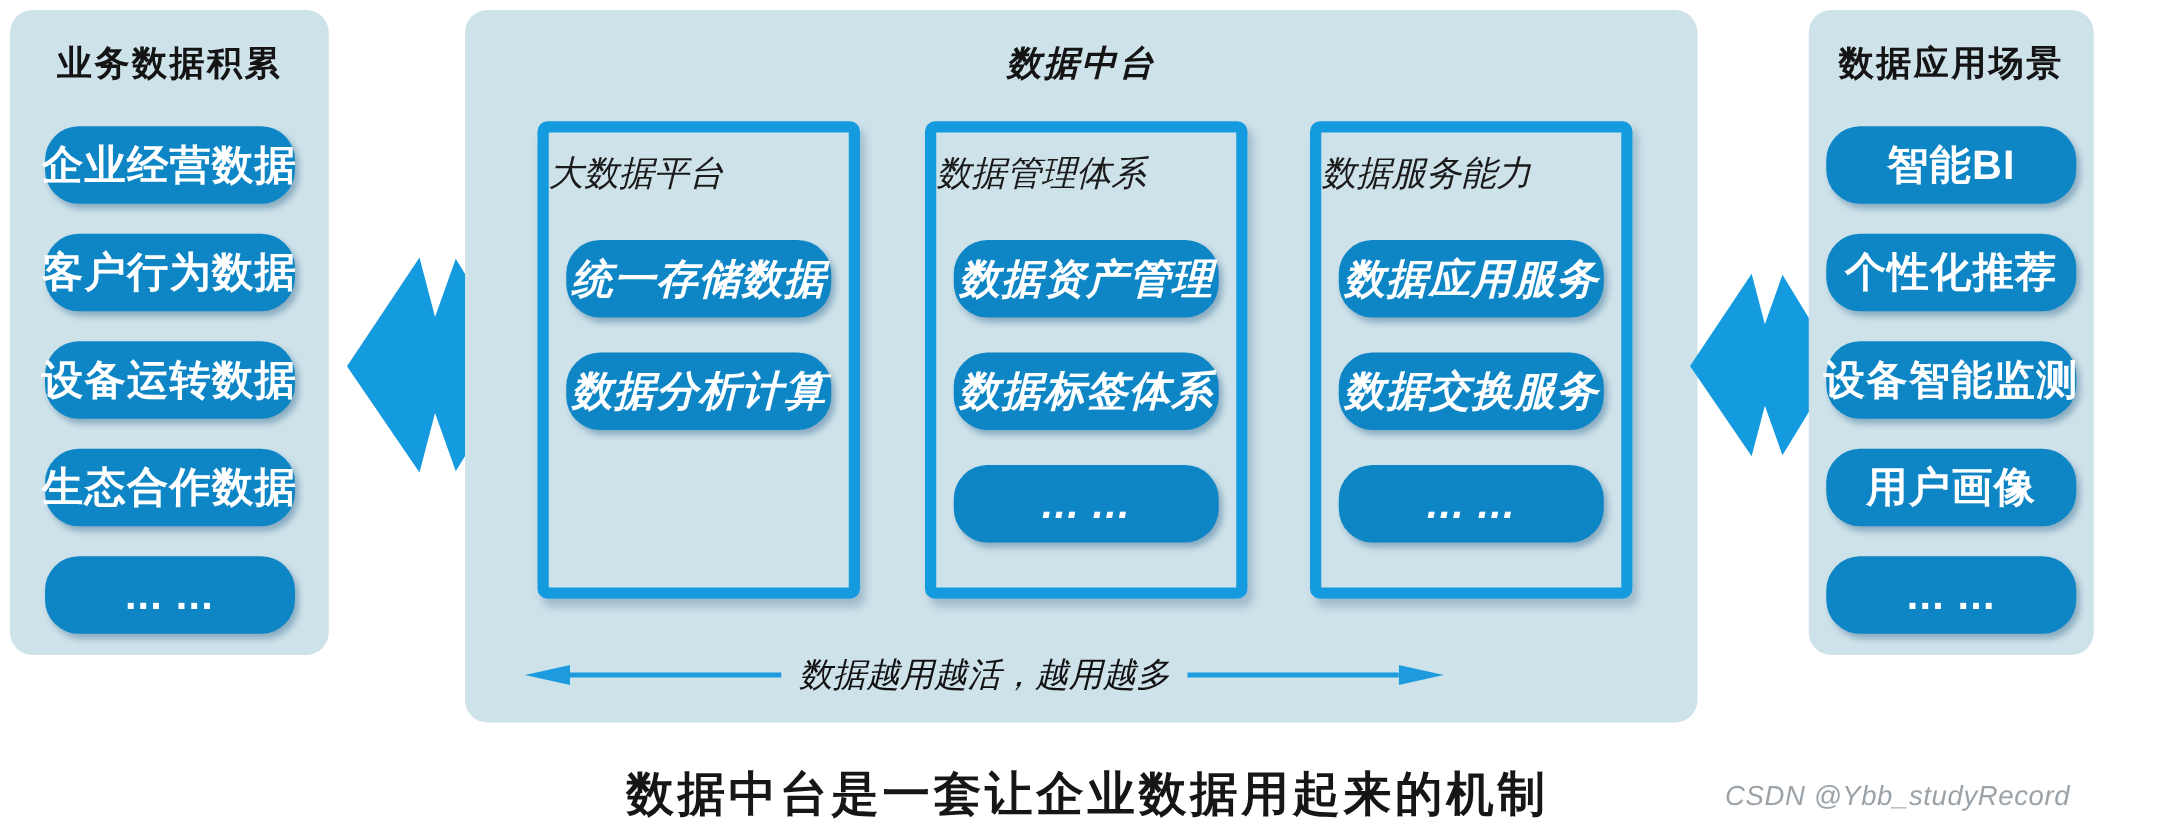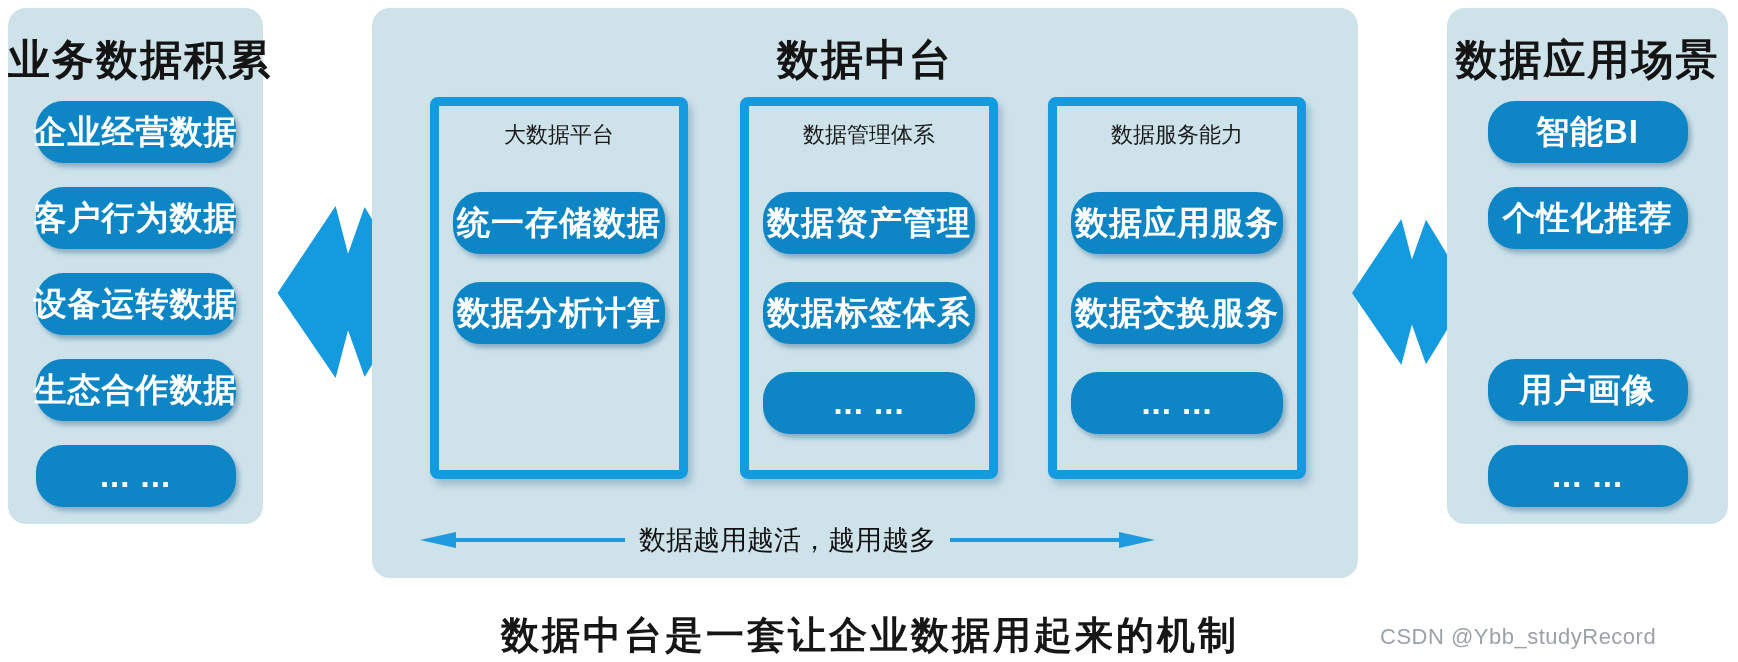--- a/index.html
+++ b/index.html
@@ -3,47 +3,47 @@
 <meta charset="utf-8">
 <style>
   html,body { margin:0; padding:0; background:#ffffff; }
   .canvas {
     position:relative; width:1738px; height:662px; overflow:hidden;
     background:#ffffff;
     font-family:"Liberation Sans","DejaVu Sans",sans-serif;
   }
   .panel { position:absolute; background:#cee2ea; border-radius:18px; }
   .panel-left  { left:8px;    top:8px; width:255px; height:516px; }
-  .panel-center{ left:372px;  top:8px; width:986px; height:570px; }
-  .panel-right { left:1447px; top:8px; width:281px; height:516px; }
+  .panel-center{ left:372px;  top:8px; width:986px; height:570px;font-style:italic; }
+  .panel-right { left:1447px; top:8px; width:228px; height:516px; }
 
   .panel-title {
     position:absolute; left:0; right:0; top:24px;
-    text-align:center; font-size:42px; font-weight:bold; color:#141414;
+    text-align:center; font-size:28px; font-weight:bold; color:#141414;
     letter-spacing:2px; white-space:nowrap;
   }
 
   .pill {
     background:#0e86c6; color:#ffffff; font-weight:bold; font-size:33px;
     border-radius:27px; display:flex; align-items:center; justify-content:center;
     box-shadow:3px 4px 5px rgba(25,85,125,0.38); letter-spacing:1px;
     white-space:nowrap;
   }
   .side-pill { position:absolute; left:50%; transform:translateX(-50%); width:200px; height:62px; }
   .r0{top:93px} .r1{top:179px} .r2{top:265px} .r3{top:351px} .r4{top:437px}
 
   .group {
     position:absolute; top:89px; width:258px; height:382px;
     border:9px solid #149ade; border-radius:8px; box-sizing:border-box;
     box-shadow:4px 6px 7px rgba(40,90,130,0.28);
   }
   .g0{left:58px} .g1{left:368px} .g2{left:676px}
   .group-title {
     position:absolute; left:0; right:0; top:14px;
-    text-align:center; font-size:22px; font-weight:normal; color:#1a1a1a;
+    text-align:left; font-size:28px; font-weight:normal; color:#1a1a1a;
     white-space:nowrap;
   }
   .group .pill { position:absolute; left:50%; transform:translateX(-50%); width:212px; height:62px; }
   .gp0{top:86px} .gp1{top:176px} .gp2{top:266px}
 
   .flow {
     position:absolute; left:48px; top:512px; width:735px; height:40px;
     display:flex; align-items:center;
   }
   .flow-line { flex:1; height:4px; background:#1e9ade; }
@@ -54,21 +54,21 @@
   .arrow-2 { left:1352px; top:210px; }
 
   .caption {
     position:absolute; left:380px; top:610px; width:980px;
     text-align:center; font-size:38px; font-weight:bold; color:#161616;
     font-family:"Liberation Serif","DejaVu Serif",serif; letter-spacing:3px;
     white-space:nowrap;
   }
   .watermark {
     position:absolute; left:1380px; top:624px;
-    font-size:22px; color:#9ba2a8; letter-spacing:0.5px; white-space:nowrap;
+    font-size:22px; color:#9ba2a8; letter-spacing:0.5px; white-space:nowrap;font-style:italic;
   }
 </style>
 </head>
 <body>
 
 <div class="canvas">
 
   <div class="panel panel-left">
     <div class="panel-title">业务数据积累</div>
     <div class="pill side-pill r0">企业经营数据</div>
@@ -119,20 +119,21 @@
   </div>
 
   <svg class="big-arrow arrow-2" width="118" height="164" viewBox="0 0 134 166">
     <polygon points="0,84 56,0 68,46 84,1 134,83 84,165 68,120 56,166" fill="#149ade"></polygon>
   </svg>
 
   <div class="panel panel-right">
     <div class="panel-title">数据应用场景</div>
     <div class="pill side-pill r0">智能BI</div>
     <div class="pill side-pill r1">个性化推荐</div>
+    <div class="pill side-pill r2">设备智能监测</div>
     <div class="pill side-pill r3">用户画像</div>
     <div class="pill side-pill r4">... ...</div>
   </div>
 
   <div class="caption">数据中台是一套让企业数据用起来的机制</div>
   <div class="watermark">CSDN @Ybb_studyRecord</div>
 
 </div>
 
 </body></html>

